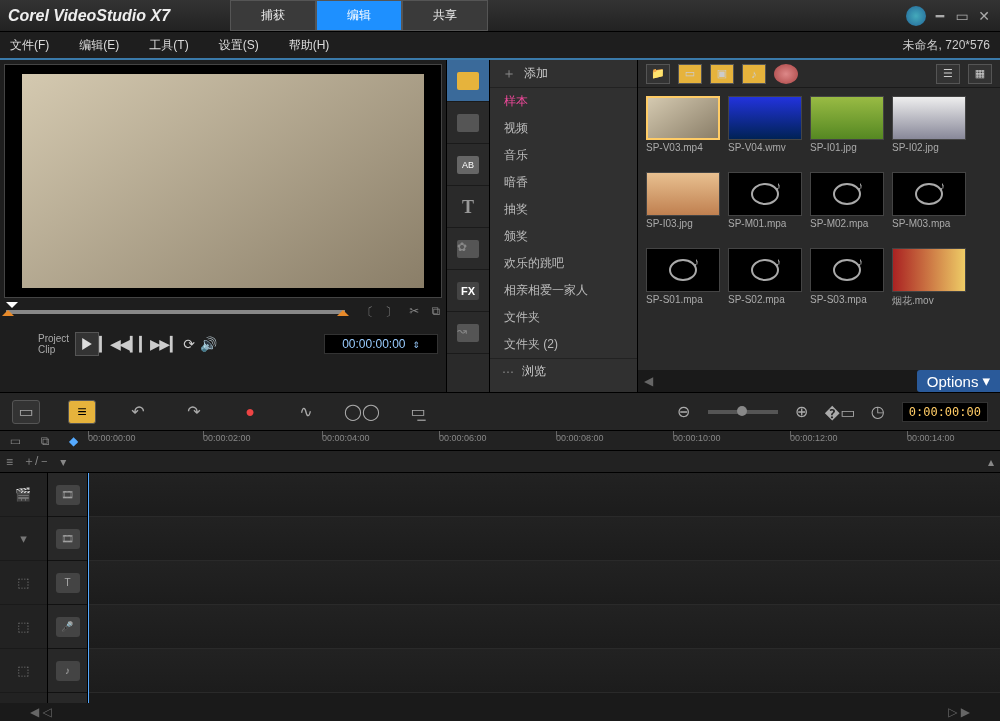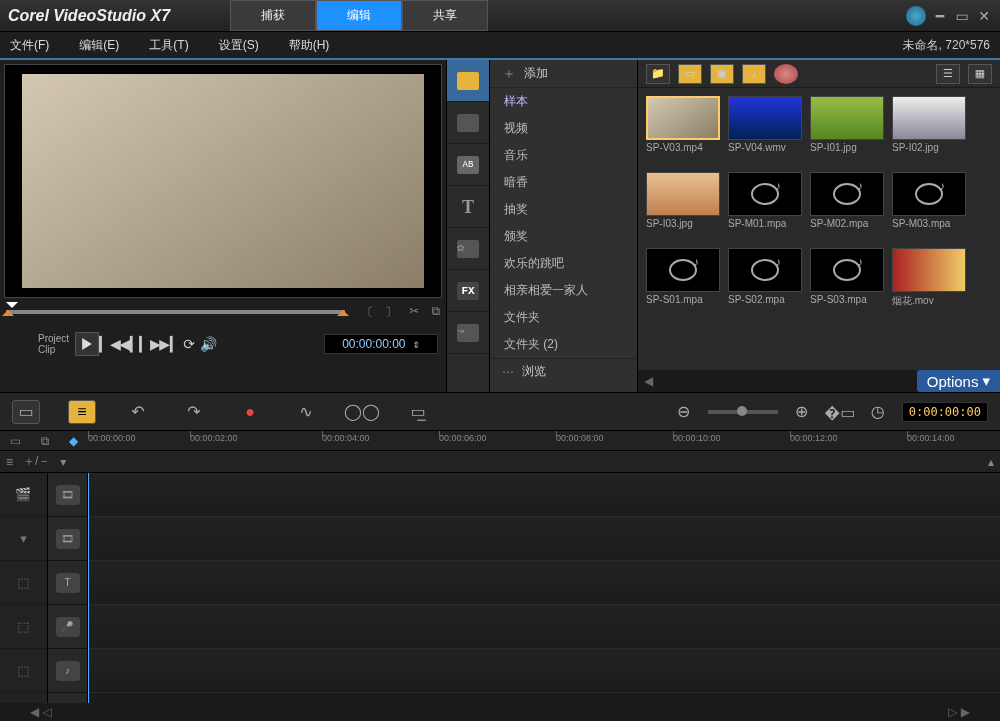--- a/index.html
+++ b/index.html
@@ -28,30 +28,30 @@
 .scrub-tools { display:flex; gap:12px; margin-left:16px; color:#888; }
 .transport { height:44px; display:flex; align-items:center; padding:0 8px; }
 .pc-label { font-size:10px; color:#aaa; line-height:11px; margin-right:6px;margin-left:30px; }
 .play-btn { width:24px; height:24px; background:#333; border:1px solid #555; display:flex; align-items:center; justify-content:center; cursor:pointer; }
 .play-btn svg { fill:#ddd; }
 .t-ico { width:20px; color:#ccc; cursor:pointer; text-align:center; font-size:14px; }
 .timecode { margin-left:auto; font-family:monospace; background:#000; padding:2px 17px; color:#9cf; border:1px solid #333;text-align:right; }
 .lib-tabs { width:44px; background:#2a2a2a; display:flex; flex-direction:column; border-left:1px solid #000; border-right:1px solid #000; }
 .lib-tab { height:42px; display:flex; align-items:center; justify-content:center; color:#888; cursor:pointer; border-bottom:1px solid #1a1a1a; }
 .lib-tab.active { background:#3a6a9a; color:#fff; }
-.lib-tab-ico { width:22px; height:18px; background:#e6b33c; border-radius:2px;font-family:Liberation Mono, monospace; }
+.lib-tab-ico { width:22px; height:18px; background:#e6b33c; border-radius:2px; }
 .lib-tab-ico.t2 { background:#555; }
 .lib-tab-ico.t3 { background:#666; font-size:9px; color:#fff; text-align:center; line-height:18px; }
 .lib-tab-ico.tfx { background:#444; color:#fff; font-size:11px; font-weight:bold; text-align:center; line-height:18px; }
 .lib-tab-ico.tt { background:transparent; color:#999; font-size:18px; font-weight:bold; text-align:center; line-height:18px; font-family:serif; }
 .folder-list { width:148px; background:#303030; border-right:1px solid #000; }
 .add-row { height:28px; display:flex; align-items:center; padding:0 12px; border-bottom:1px solid #222; cursor:pointer; }
 .add-row .plus { color:#888; margin-right:8px; font-size:14px; }
 .f-item { padding:5px 14px; cursor:pointer; color:#bbb; }
-.f-item.sel { color:#c4b5fd; }
+.f-item.sel { color:#ec4899; }
 .gallery { flex:1; background:#2a2a2a; display:flex; flex-direction:column; }
 .gal-toolbar { height:28px; display:flex; align-items:center; padding:0 8px; gap:8px; border-bottom:1px solid #1a1a1a; }
 .gal-btn { width:24px; height:20px; background:#333; border:1px solid #555; cursor:pointer; display:flex; align-items:center; justify-content:center; font-size:11px; }
 .gal-btn.accent { background:#e6b33c; }
 .gal-btn.gear { background:radial-gradient(#d88,#a44); border-radius:50%; border:none; }
 .gal-spacer { flex:1; }
 .thumbs { flex:1; padding:8px; display:grid; grid-template-columns:repeat(4, 74px); grid-auto-rows:70px; gap:6px 8px; align-content:start; }
 .thumb { display:flex; flex-direction:column; cursor:pointer; }
 .thumb-img { height:44px; background:#000; border:1px solid #444; position:relative; }
 .thumb.sel .thumb-img { border:2px solid #fc6; background:linear-gradient(145deg,#d4c9b0,#8a7e68); }
@@ -297,21 +297,21 @@
     </div>
   </div>
   <div class="ruler-row">
     <div class="ruler-gutter">
       <span class="small-ico">▭</span>
       <span class="small-ico">⧉</span>
       <span class="small-ico" style="color:#5af">◆</span>
     </div>
     <div class="ruler" id="ruler">
         <div class="ruler-tick" style="left: 0px;">00:00:00:00</div>
-        <div class="ruler-tick" style="left: 102px;">00:00:02:00</div>
+        <div class="ruler-tick" style="left: 115px;">00:00:02:00</div>
         <div class="ruler-tick" style="left: 234px;">00:00:04:00</div>
         <div class="ruler-tick" style="left: 351px;">00:00:06:00</div>
         <div class="ruler-tick" style="left: 468px;">00:00:08:00</div>
         <div class="ruler-tick" style="left: 585px;">00:00:10:00</div>
         <div class="ruler-tick" style="left: 702px;">00:00:12:00</div>
         <div class="ruler-tick" style="left: 819px;">00:00:14:00</div>
       </div>
   </div>
   <div class="tl-menu-row">
     <span class="small-ico">≡</span>

